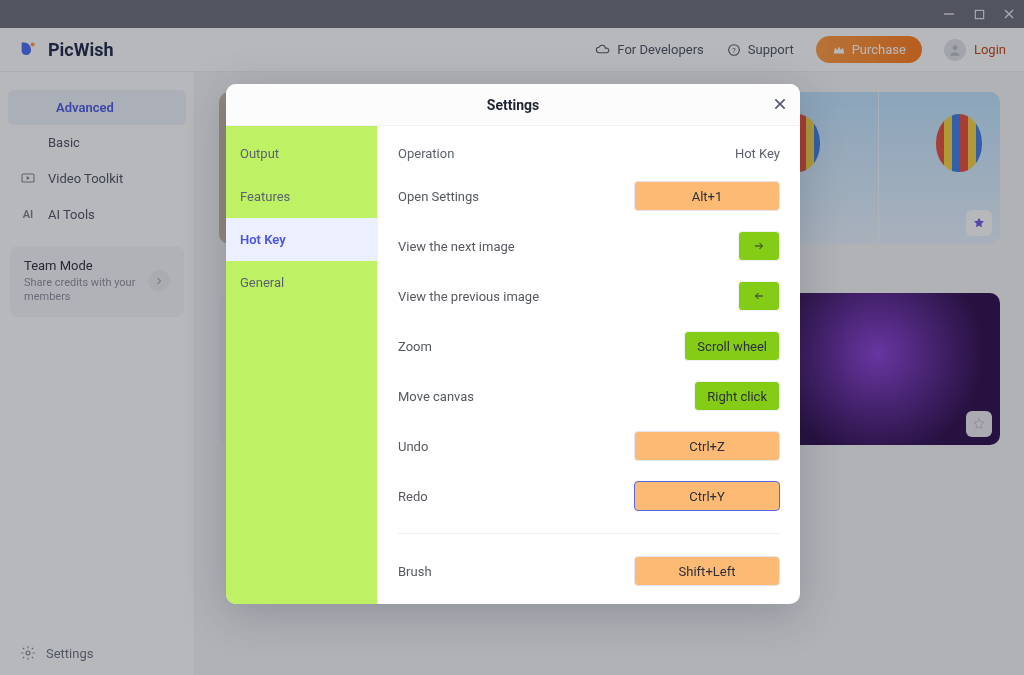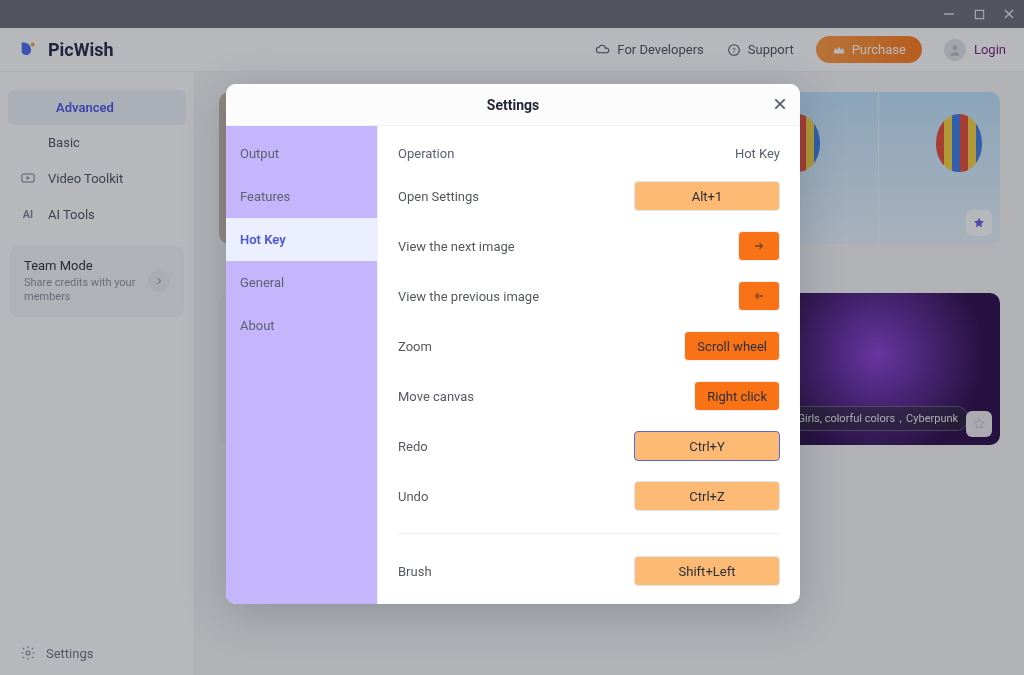--- a/index.html
+++ b/index.html
@@ -10,21 +10,21 @@
 .titlebar .win-btn { width: 14px; height: 14px; display: flex; align-items: center; justify-content: center; color: #e8e8ec; cursor: pointer; }
 
 
 .header { height: 44px; background: #fff; border-bottom: 1px solid #eef0f4; display: flex; padding: 0 18px; gap: 44px; }
 .logo { display: flex; align-items: center; gap: 8px; }
 .logo-mark { width: 22px; height: 22px; }
 .logo-text { font-weight: 700; font-size: 18px; color: #1d2747; }
 .header-right { margin-left: auto; display: flex; align-items: center; gap: 22px; }
 .hdr-link { display: flex; align-items: center; gap: 6px; color: #4a5261; font-size: 13px; cursor: pointer; }
 .purchase-btn { background: linear-gradient(90deg,#ff9a3e,#ff7a1a); color: #fff; border-radius: 18px; padding: 6px 16px; font-size: 13px; display: flex; align-items: center; gap: 6px; cursor: pointer; }
-.login { display: flex; align-items: center; gap: 8px; color: #701a75; font-size: 13px; cursor: pointer; }
+.login { display: flex; align-items: center; gap: 8px; color: #c2410c; font-size: 13px; cursor: pointer; }
 .avatar-circle { width: 22px; height: 22px; border-radius: 50%; background: #e1e3e8; display:flex; align-items:center; justify-content:center; }
 
 
 .main { display: flex; height: calc(675px - 28px - 44px); }
 .sidebar { width: 195px; background: #fff; border-right: 1px solid #eef0f4; display: flex; flex-direction: column; padding-top: 18px; }
 .sb-item { display: flex; align-items: center; gap: 12px; padding: 10px 20px; color: #4a5261; font-size: 13px; cursor: pointer; position: relative; }
 .sb-item.sub { padding-left: 48px; font-size: 13px; }
 .sb-item.active { background: #eef2fb; color: #4757e6; font-weight: 600; border-radius: 6px; margin: 0 8px; }
 .sb-item .chev { margin-left: auto; color: #9aa0ad; }
 .sb-icon { width: 16px; height: 16px; display:flex; align-items:center; justify-content:center; color: #7a8090; }
@@ -59,30 +59,30 @@
 
 
 .overlay { position: absolute; inset: 0; background: rgba(30,34,44,0.32); }
 
 
 .modal { position: absolute; left: 226px; top: 84px; width: 574px; height: 520px; background: #fff; border-radius: 10px; box-shadow: 0 10px 45px rgba(25,30,50,0.22); display:flex; flex-direction:column; overflow:hidden; }
 .modal-header { height: 42px; display:flex; align-items:center; justify-content:center; position:relative; border-bottom: 1px solid #f0f1f5; background:#fcfcfd; }
 .modal-title { font-size: 14px; font-weight: 700; color:#1f2433; }
 .modal-close { position:absolute; right:10px; top:10px; width:20px; height:20px; display:flex; align-items:center; justify-content:center; color:#5c6270; cursor:pointer; }
 .modal-body { flex:1; display:flex; min-height:0; }
-.modal-tabs { width: 152px; background:#c4b5fd; border-right:1px solid #f0f1f5; padding-top:6px; }
+.modal-tabs { width: 152px; background:#bef264; border-right:1px solid #f0f1f5; padding-top:6px; }
 .mtab { padding: 14px 14px; font-size: 13px; color:#5c6270; cursor:pointer; }
 .mtab.active { background:#ecefff; color:#4a55e0; font-weight:600; }
 .modal-content { flex:1; padding: 10px 20px 0 20px; overflow-y:auto; position:relative; }
 .mc-row { display:flex; align-items:center; justify-content:space-between; padding: 10px 0; }
 .mc-header { color:#5a6070; font-size:13px; }
 .mc-header-right { color:#5a6070; font-size:13px; }
 .mc-label { color:#55595f; font-size:13px; }
 .hk-box { min-width: 146px; height: 30px; border:1px solid #e2e5ec; border-radius:4px; display:flex; align-items:center; justify-content:center; font-size:13px; color:#2b2f3a; background:#fdba74; }
-.hk-box.static { background:#f97316; border-color:#f0f1f5; min-width: auto; padding: 0 12px; }
+.hk-box.static { background:#84cc16; border-color:#f0f1f5; min-width: auto; padding: 0 12px; }
 .hk-box.static.small { min-width: 40px; }
 .hk-box.focused { border-color:#5866e6; }
 .hr { height:1px; background:#eef0f4; margin: 12px 0; }
 .modal-content::-webkit-scrollbar { width:6px; }
 .modal-content::-webkit-scrollbar-thumb { background:#d7dae1; border-radius:3px; }
 
 svg { display:block; }
 </style>
 </head>
 <body>
@@ -245,21 +245,20 @@
           <div style="position:absolute; right:30px; top:30px; width:70px; height:90px; background:linear-gradient(#7a6a4a,#4a3a2a); border-radius:8px;"></div>
           <div class="star-btn">
               <svg width="14" height="14" viewBox="0 0 24 24">
                 <path d="M12 3l2.6 5.3 5.9.9-4.3 4.1 1 5.8L12 16.9 6.8 19.1l1-5.8L3.5 9.2l5.9-.9z" fill="none" stroke="currentColor" stroke-width="1.6"></path>
               </svg>
             </div>
         </div>
       </div>
       <div class="card">
         <div class="thumb anime">
-          <div class="anime-tag">Girls, colorful colors，Cyberpunk</div>
           <div class="star-btn">
               <svg width="14" height="14" viewBox="0 0 24 24">
                 <path d="M12 3l2.6 5.3 5.9.9-4.3 4.1 1 5.8L12 16.9 6.8 19.1l1-5.8L3.5 9.2l5.9-.9z" fill="none" stroke="currentColor" stroke-width="1.6"></path>
               </svg>
             </div>
         </div>
       </div>
     </div>
   </div>
 </div>
@@ -275,21 +274,20 @@
           <line x1="10" y1="2" x2="2" y2="10" stroke="currentColor" stroke-width="1.6"></line>
         </svg>
       </div>
   </div>
   <div class="modal-body">
     <div class="modal-tabs">
       <div class="mtab">Output</div>
       <div class="mtab">Features</div>
       <div class="mtab active">Hot Key</div>
       <div class="mtab">General</div>
-      <div class="mtab">About</div>
     </div>
     <div class="modal-content">
       <div class="mc-row">
         <span class="mc-header">Operation</span>
         <span class="mc-header-right">Hot Key</span>
       </div>
       <div class="mc-row">
         <span class="mc-label">Open Settings</span>
         <div class="hk-box">Alt+1</div>
       </div>
@@ -311,27 +309,27 @@
       </div>
       <div class="mc-row">
         <span class="mc-label">Zoom</span>
         <div class="hk-box static">Scroll wheel</div>
       </div>
       <div class="mc-row">
         <span class="mc-label">Move canvas</span>
         <div class="hk-box static">Right click</div>
       </div>
       <div class="mc-row">
+        <span class="mc-label">Undo</span>
+        <div class="hk-box">Ctrl+Z</div>
+      </div>
+      <div class="mc-row">
         <span class="mc-label">Redo</span>
         <div class="hk-box focused">Ctrl+Y</div>
       </div>
-      <div class="mc-row">
-        <span class="mc-label">Undo</span>
-        <div class="hk-box">Ctrl+Z</div>
-      </div>
       <div class="hr"></div>
       <div class="mc-row">
         <span class="mc-label">Brush</span>
         <div class="hk-box">Shift+Left</div>
       </div>
       <div class="mc-row">
         
         
       </div>
 

